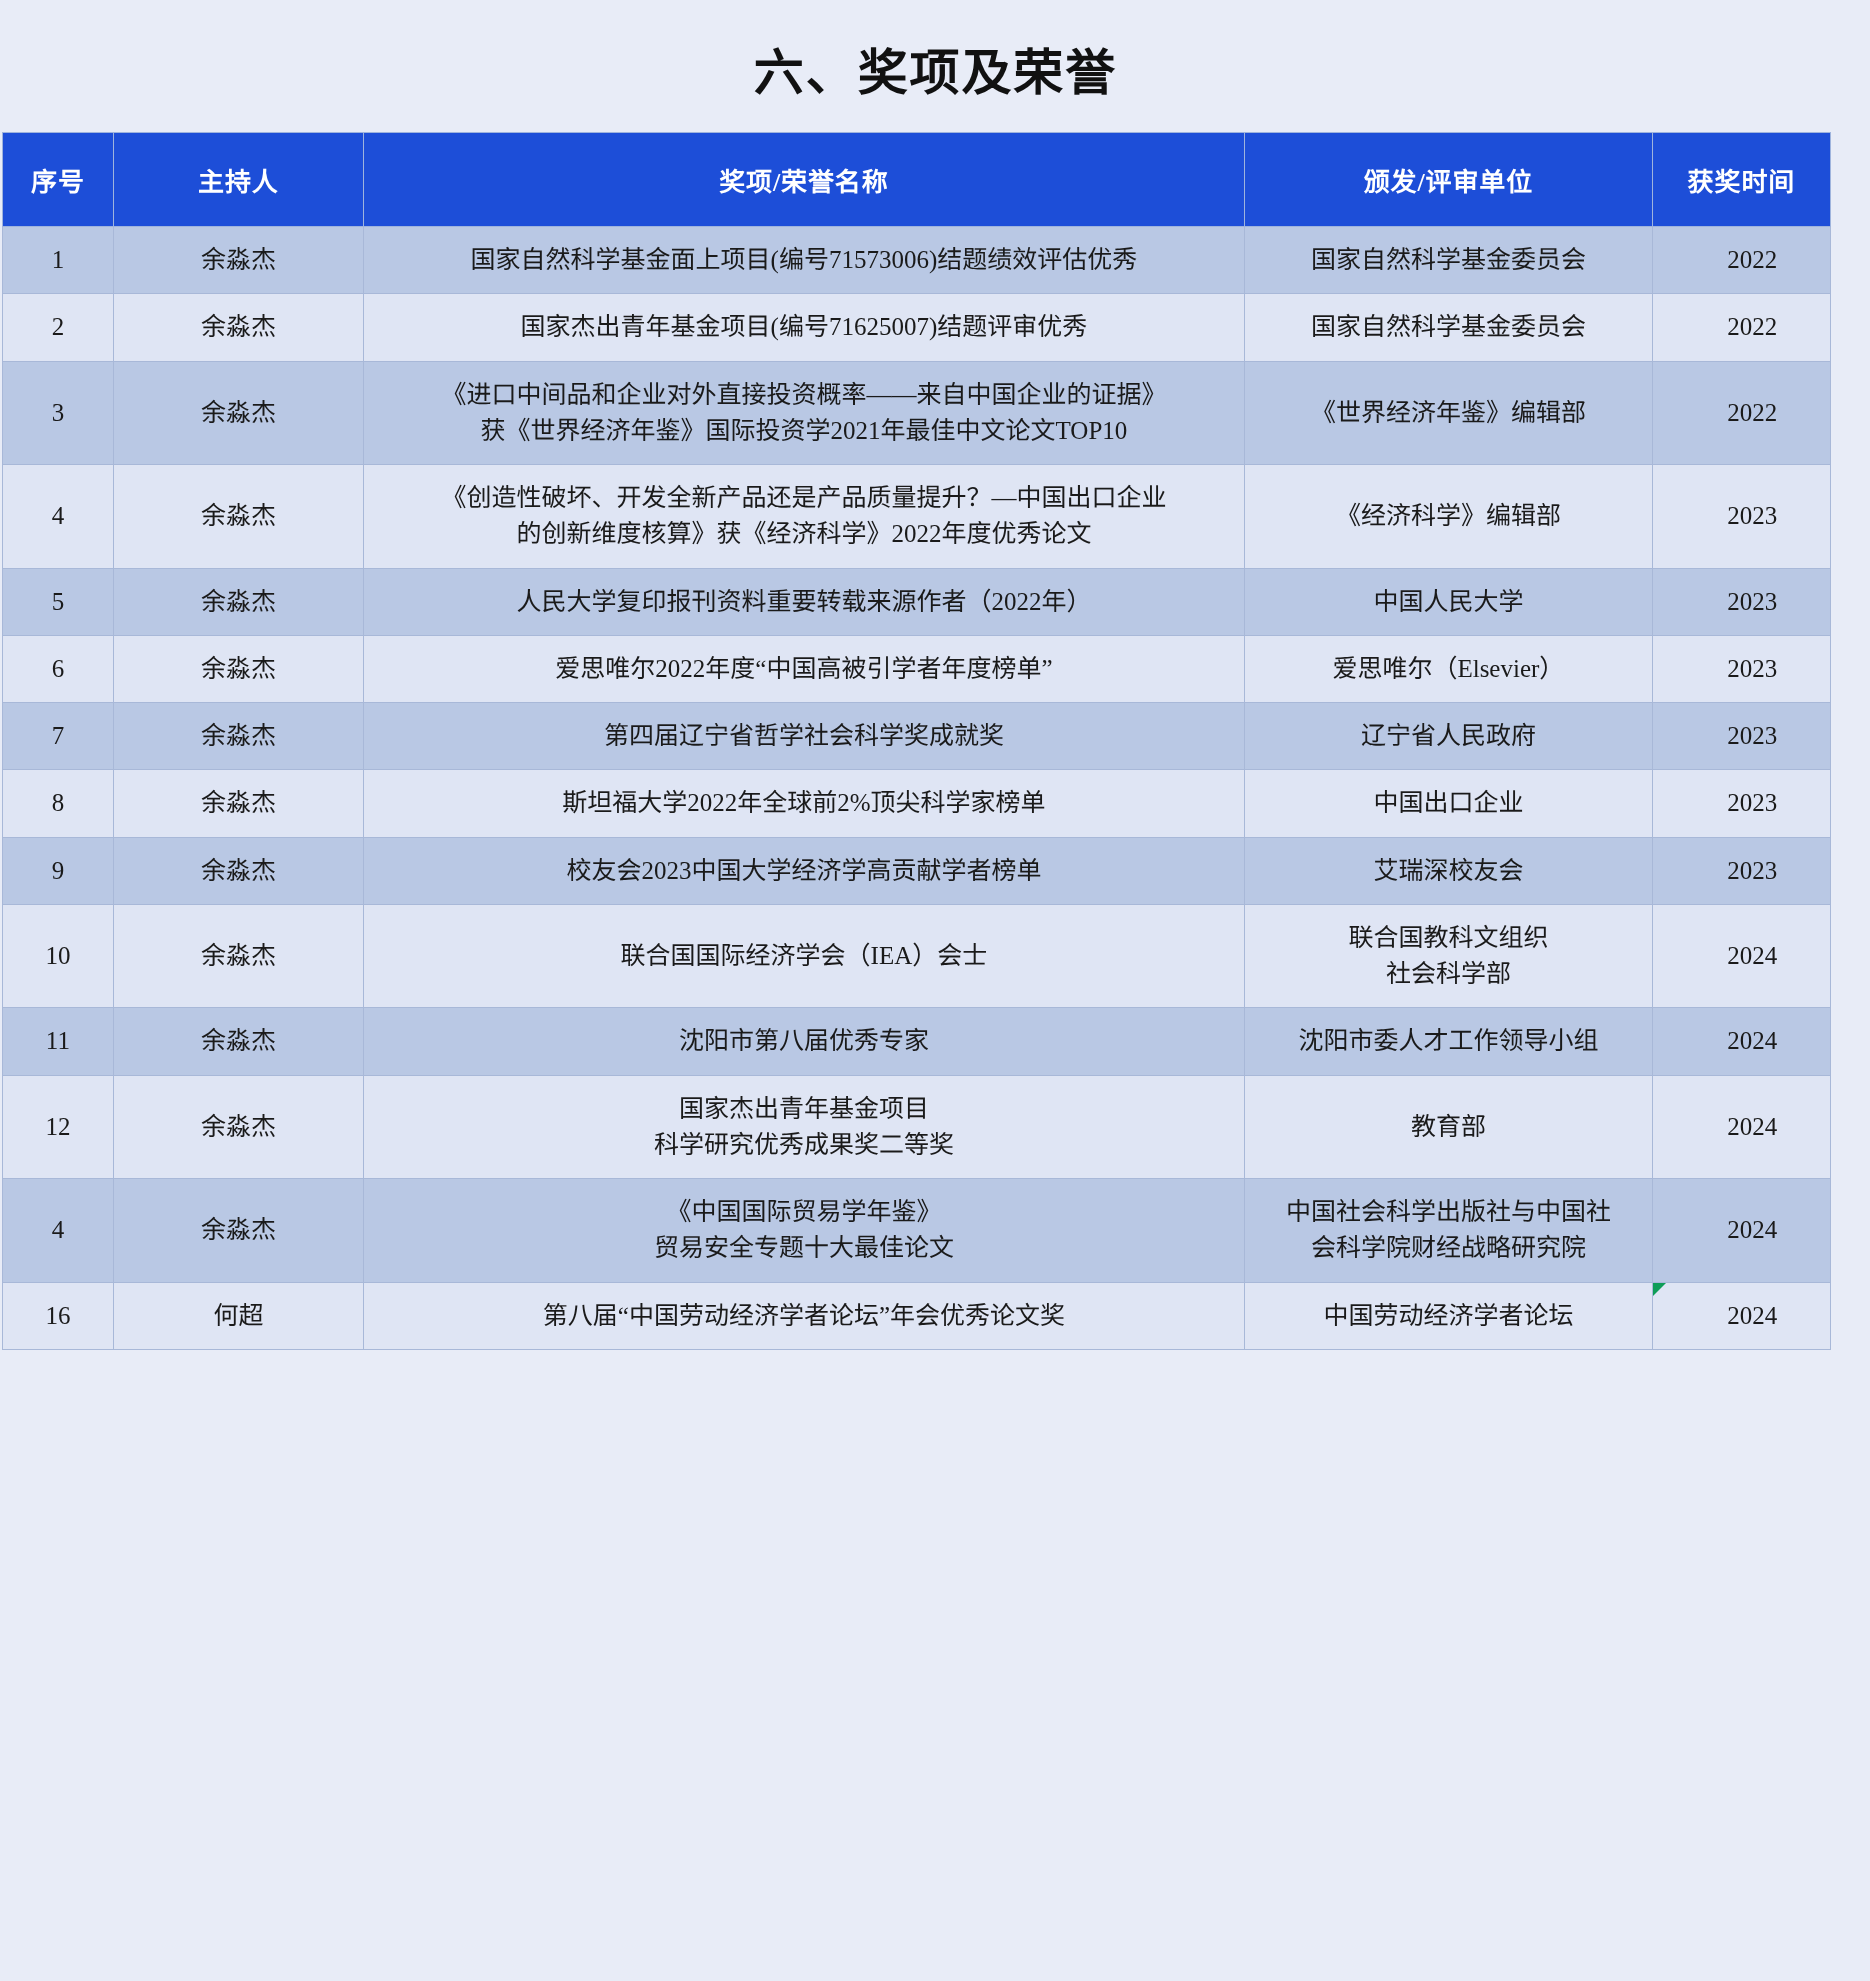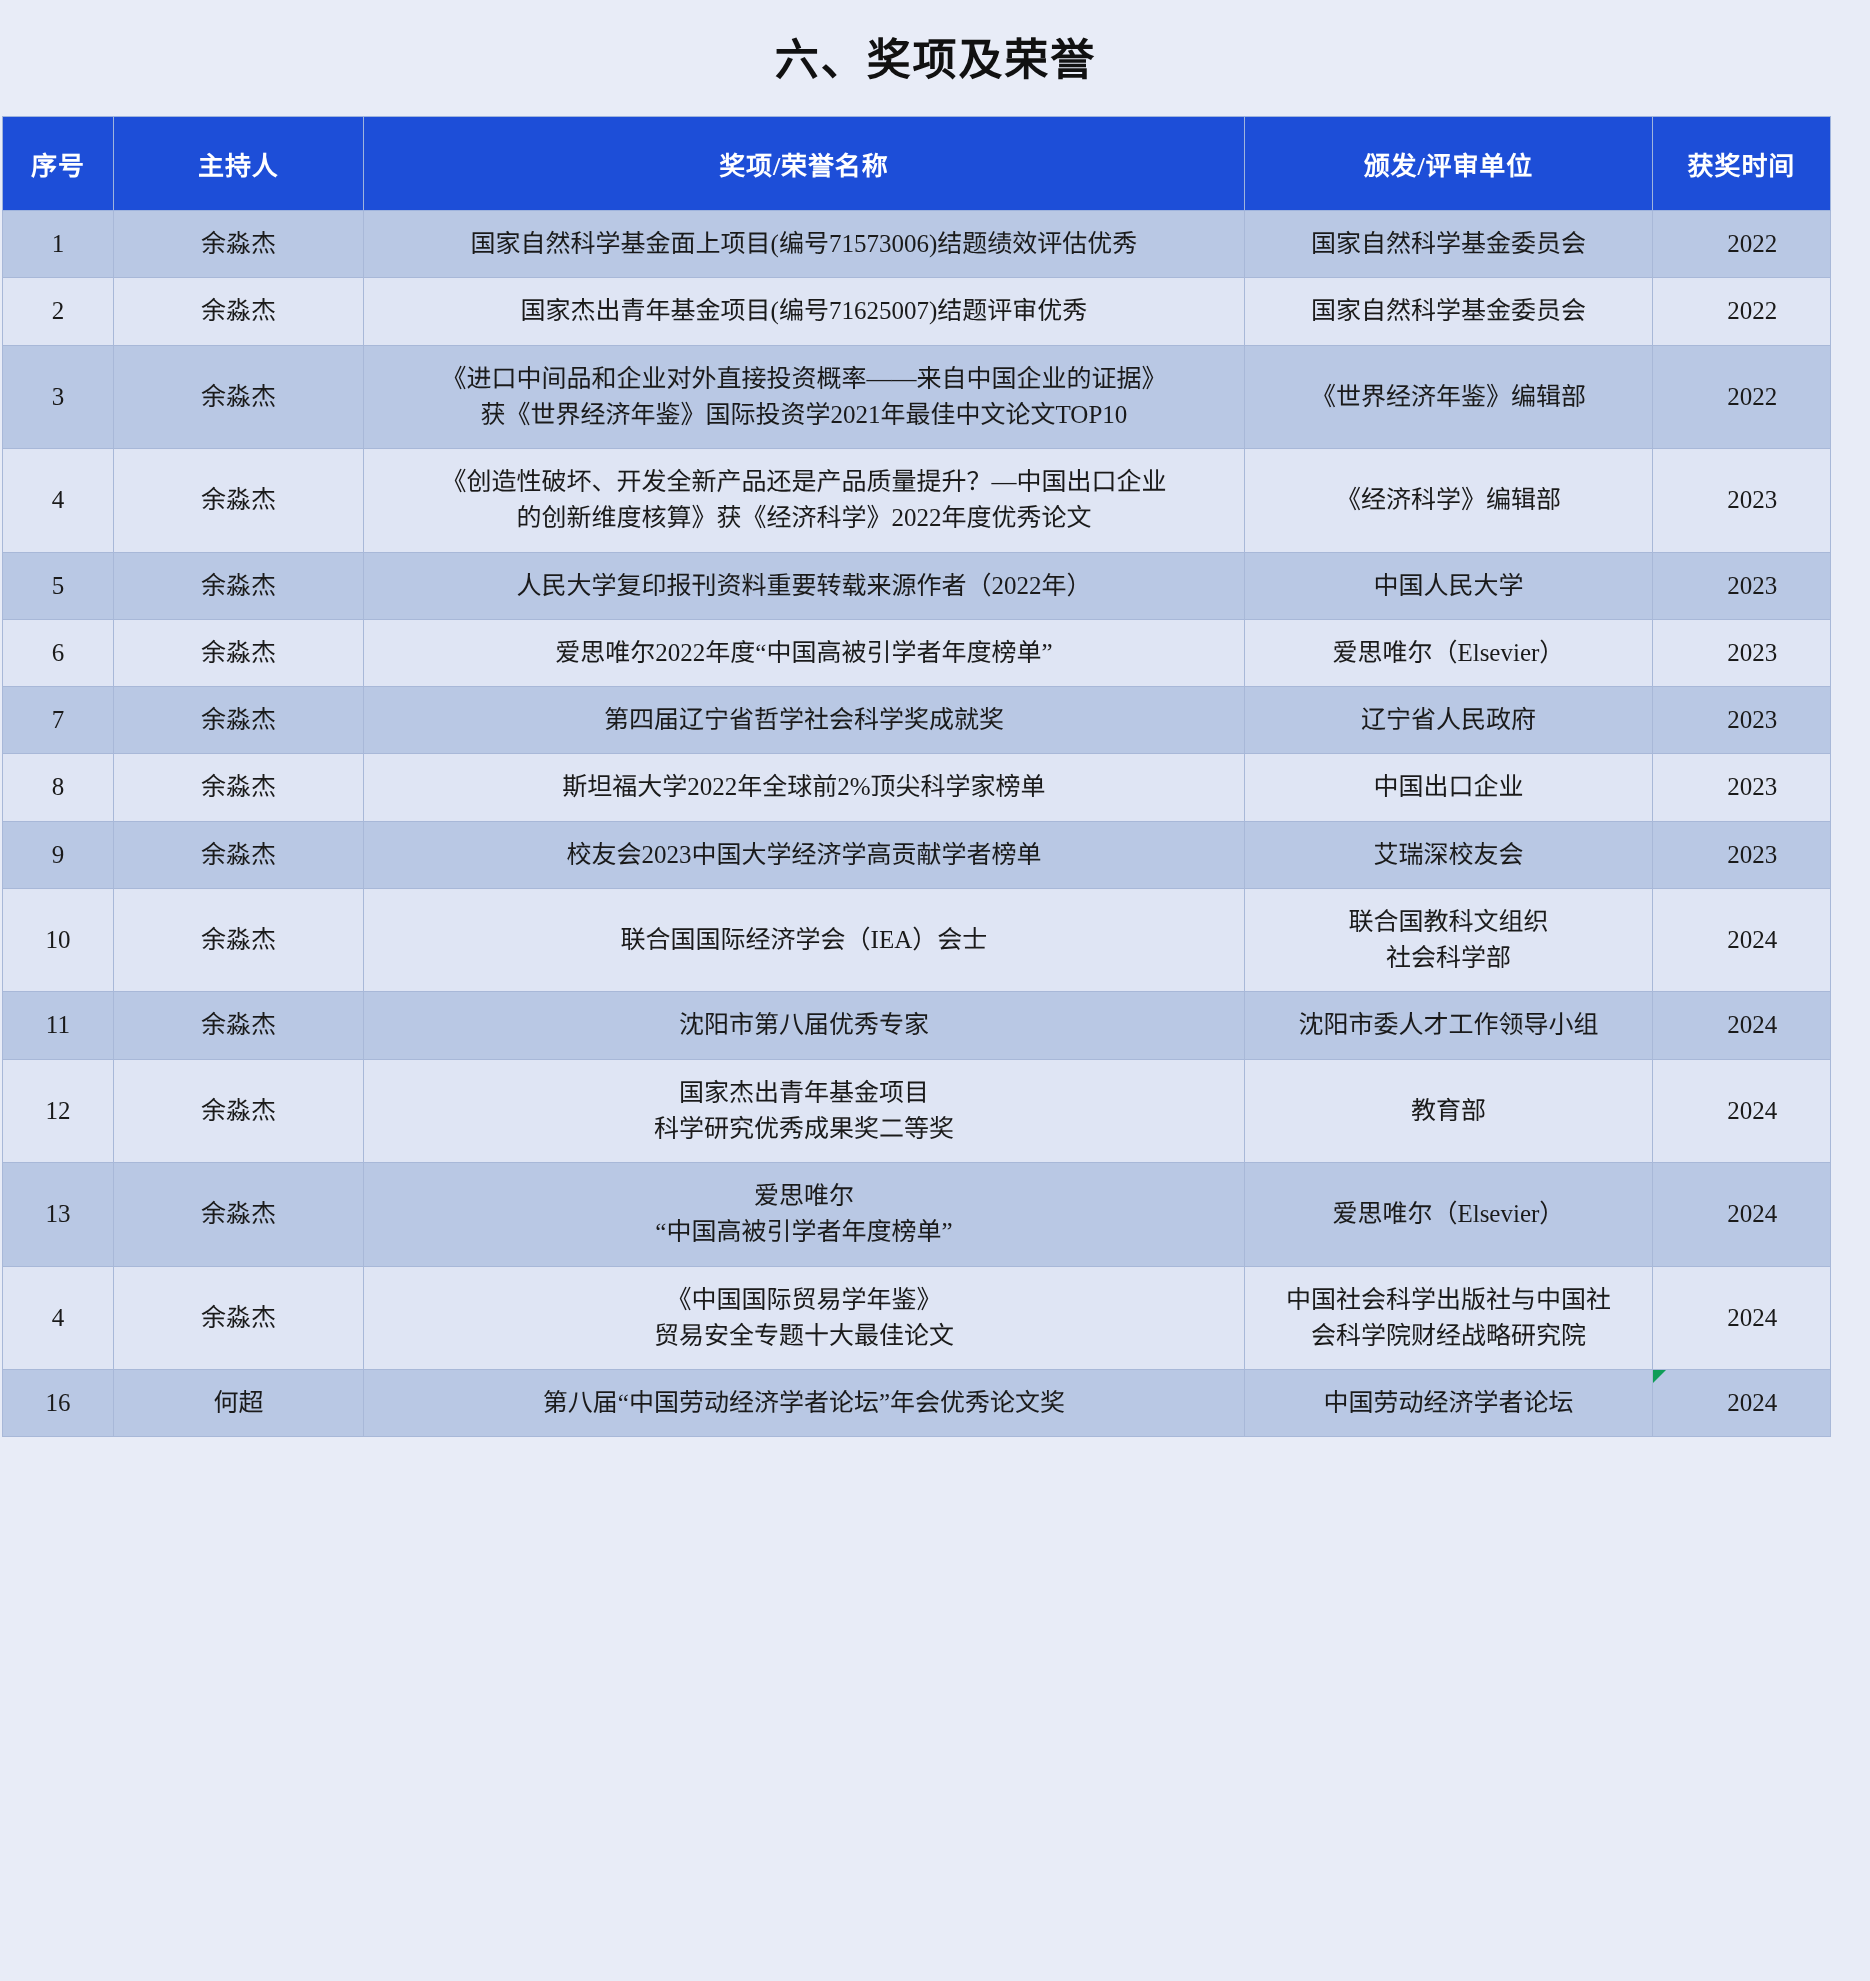--- a/index.html
+++ b/index.html
@@ -15,26 +15,27 @@
     -webkit-font-smoothing: antialiased;
   }
   .page {
     width: 1871px;
     box-sizing: border-box;
     background: #e8ecf7;
     padding: 0;
   }
   .doc-title {
     text-align: center;
-    font-size: 44px;
+    font-size: 50px;
     font-weight: bold;
     letter-spacing: 1.9px;
     padding: 24px 0 28px 0;
     color: #111;
     font-family: "Liberation Serif", "DejaVu Serif", serif;
+    margin-top: 8px;
   }
   table.awards {
     border-collapse: collapse;
     width: 1829px;
     margin: 0 0 0 1.9px;
     table-layout: fixed;
   }
   table.awards col.c-idx    { width: 111px; }
   table.awards col.c-host   { width: 250px; }
   table.awards col.c-name   { width: 881px; }
@@ -235,32 +236,20 @@
           <td class="cell-name">
             <span class="linebreak">国家杰出青年基金项目</span>
             <span class="linebreak">科学研究优秀成果奖二等奖</span>
           </td>
           <td class="cell-unit">
             <span class="linebreak">教育部</span>
           </td>
           <td class="cell-year">2024</td>
         </tr>
         <tr>
-          <td class="cell-index">13</td>
-          <td class="cell-host">余淼杰</td>
-          <td class="cell-name">
-            <span class="linebreak">爱思唯尔</span>
-            <span class="linebreak">“中国高被引学者年度榜单”</span>
-          </td>
-          <td class="cell-unit">
-            <span class="linebreak">爱思唯尔（Elsevier）</span>
-          </td>
-          <td class="cell-year">2024</td>
-        </tr>
-        <tr>
           <td class="cell-index">4</td>
           <td class="cell-host">余淼杰</td>
           <td class="cell-name">
             <span class="linebreak">《中国国际贸易学年鉴》</span>
             <span class="linebreak">贸易安全专题十大最佳论文</span>
           </td>
           <td class="cell-unit">
             <span class="linebreak">中国社会科学出版社与中国社</span>
             <span class="linebreak">会科学院财经战略研究院</span>
           </td>

